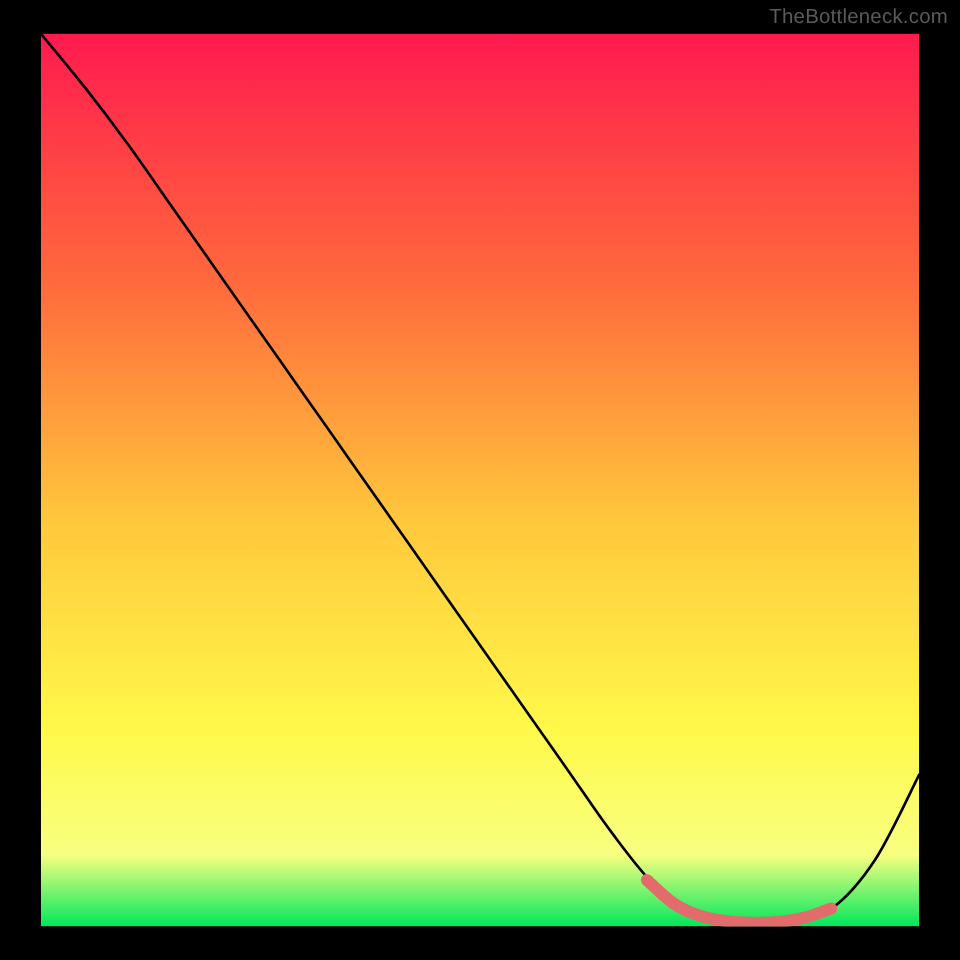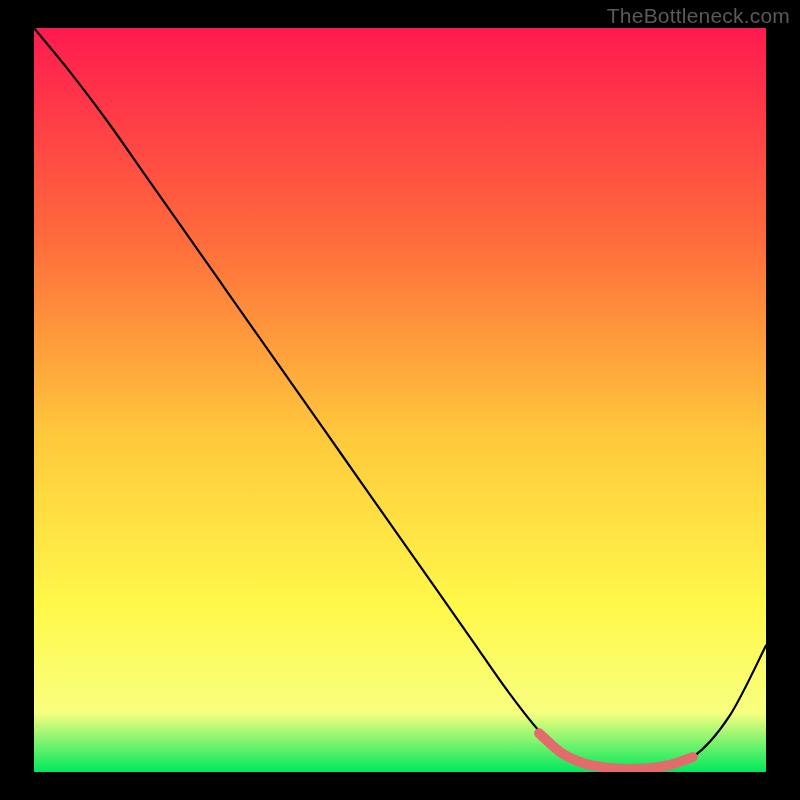--- a/index.html
+++ b/index.html
@@ -14,21 +14,21 @@
   .stage {
     position: relative;
     width: 800px;
     height: 800px;
   }
   .watermark {
     position: absolute;
     top: 4px;
     right: 10px;
     color: #5a5a5a;
-    font-size: 21px;
+    font-size: 17px;
     font-weight: 400;
     letter-spacing: 0.2px;
     user-select: none;
   }
   .plot {
     position: absolute;
     left: 34px;
     top: 28px;
     width: 732px;
     height: 744px;

